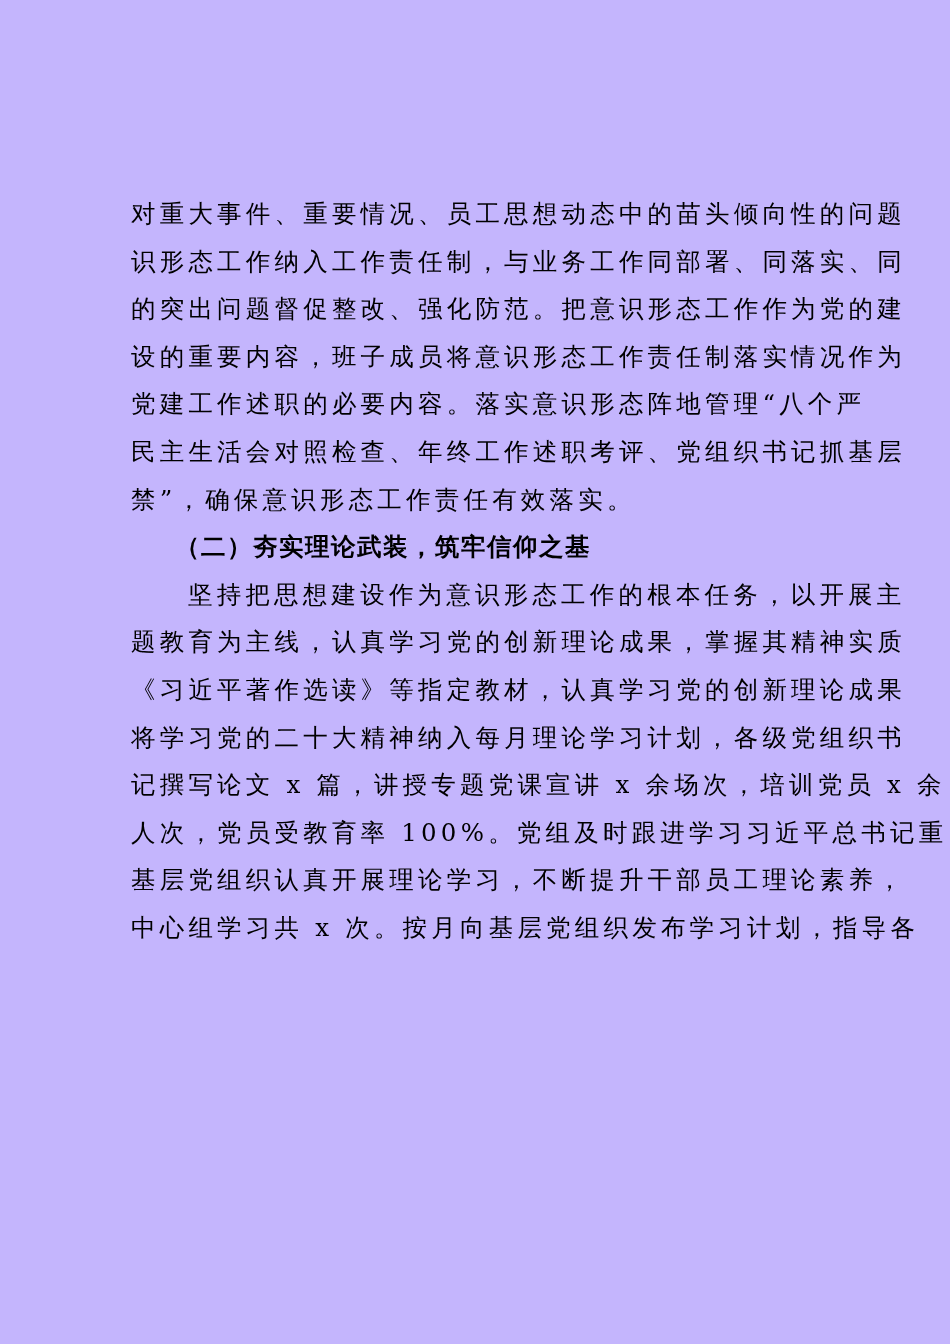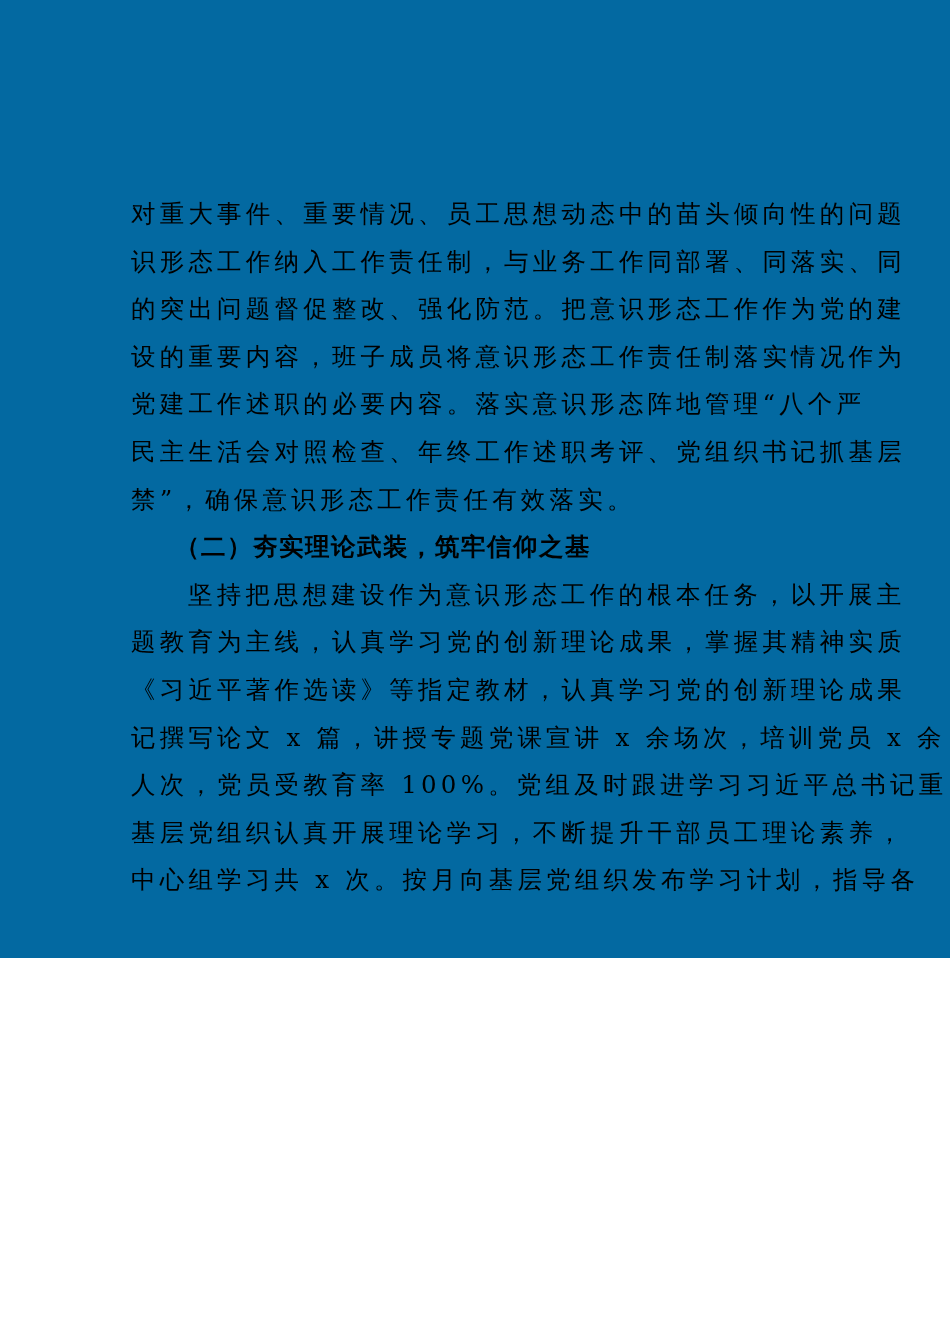--- a/index.html
+++ b/index.html
@@ -13,22 +13,22 @@
     position: relative;
     overflow: hidden;
     font-family: "DejaVu Serif", "Liberation Serif", serif;
     color: #000000;
   }
   .page {
     position: absolute;
     left: 0;
     top: 0;
     width: 950px;
-    height: 958px;
-    background: #0369a1;
+    height: 1344px;
+    background: #c4b5fd;
   }
   .content {
     position: absolute;
     left: 131px;
     top: 190px;
     width: 700px;
   }
   .line {
     height: 47.6px;
     line-height: 47.6px;
@@ -60,20 +60,21 @@
       <div class="line">民主生活会对照检查、年终工作述职考评、党组织书记抓基层</div>
       <div class="line">禁”，确保意识形态工作责任有效落实。</div>
     </div>
 
     <div class="line heading">（二）夯实理论武装，筑牢信仰之基</div>
 
     <div class="paragraph">
       <div class="line indent">坚持把思想建设作为意识形态工作的根本任务，以开展主</div>
       <div class="line">题教育为主线，认真学习党的创新理论成果，掌握其精神实质</div>
       <div class="line">《习近平著作选读》等指定教材，认真学习党的创新理论成果</div>
+      <div class="line">将学习党的二十大精神纳入每月理论学习计划，各级党组织书</div>
       <div class="line">记撰写论文 x 篇，讲授专题党课宣讲 x 余场次，培训党员 x 余</div>
       <div class="line">人次，党员受教育率 100%。党组及时跟进学习习近平总书记重</div>
       <div class="line">基层党组织认真开展理论学习，不断提升干部员工理论素养，</div>
       <div class="line">中心组学习共 x 次。按月向基层党组织发布学习计划，指导各</div>
     </div>
 
   </div>
 </div>
 
 </body></html>

